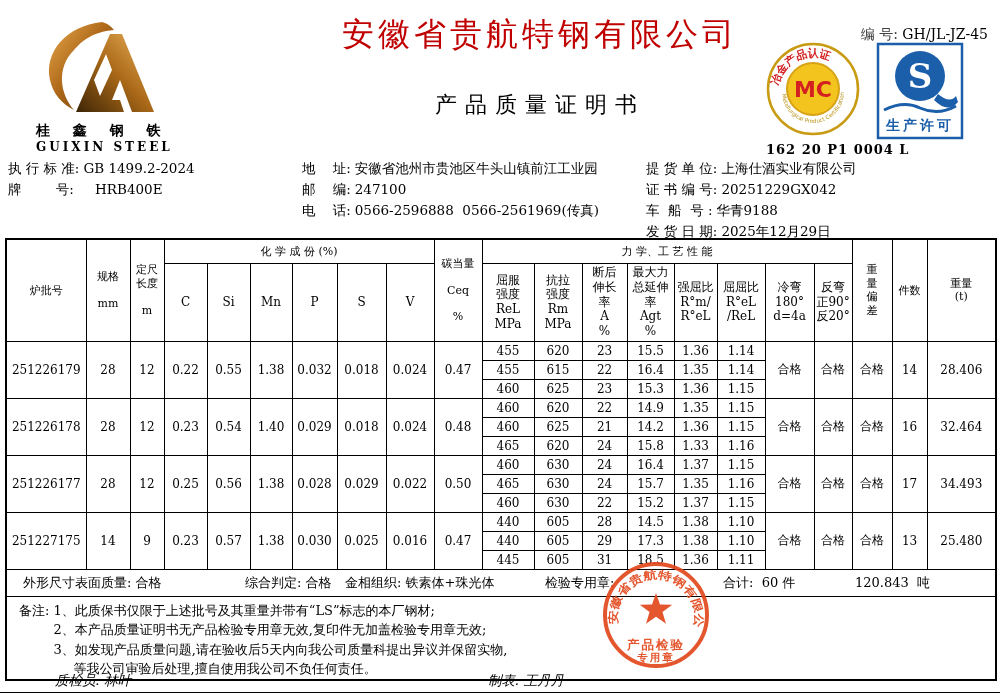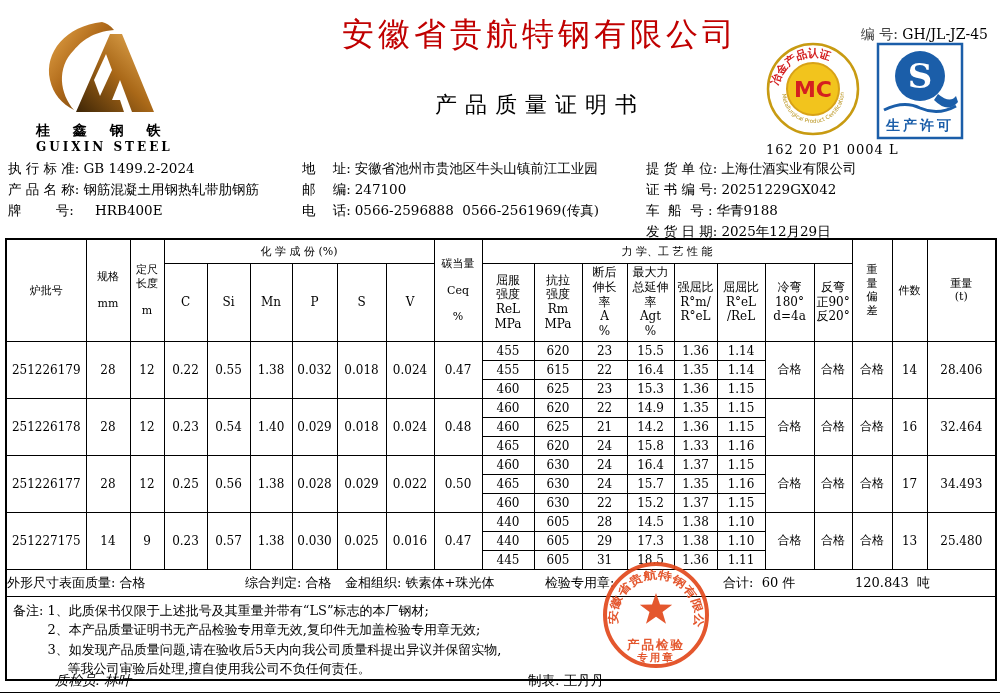--- a/index.html
+++ b/index.html
@@ -11,21 +11,21 @@
   .title { position:absolute; top:13px; left:540px; transform:translateX(-50%);
            font-size:32px; letter-spacing:4px; color:#c00000; white-space:nowrap; }
   .subtitle { position:absolute; top:90px; left:540px; transform:translateX(-50%);
               font-size:22px; letter-spacing:8px; white-space:nowrap; }
   .serial { position:absolute; top:26px; right:12px; font-size:14px; white-space:nowrap; }
   .serial .lbl { color:#404040;text-align:right; }
   .logo-block { position:absolute; left:36px; top:20px; width:140px; text-align:left; }
   .logo-cn { font-size:14px; font-weight:bold; letter-spacing:9px; white-space:nowrap; }
   .logo-en { font-size:12px; font-weight:bold; letter-spacing:3px; white-space:nowrap; }
   .mc-block { position:absolute; left:766px; top:42px; width:110px; }
-  .mc-code { font-size:13px; margin-top:2px; white-space:pre; letter-spacing:1px; }
+  .mc-code { font-size:13px; margin-top:2px; white-space:pre; letter-spacing:1px;font-weight:bold; }
   .qs-block { position:absolute; left:876px; top:42px; }
 
   
   .info { position:absolute; top:158px; left:0; width:1000px; font-size:13.5px; }
   .info-col { position:absolute; top:0; }
   .info-col.c1 { left:8px; }
   .info-col.c2 { left:302px; }
   .info-col.c3 { left:646px; }
   .info-line { height:21px; line-height:21px; white-space:pre; }
   .info-line .lbl { white-space:pre; }
@@ -42,36 +42,36 @@
   tr.hr1 { height:24px; }  tr.hr1 th { font-size:11px; }
   tr.hr2 { height:78px; }
   tr.dr  { height:19px; }
   td.batch { font-size:12.5px; }
   tr.sum-row { height:26px; }
   tr.sum-row td { text-align:left; }
   .sum-wrap { position:relative; height:26px; font-size:13px; line-height:26px; }
   .sum-item { position:absolute; top:0; white-space:pre; }
   tr.note-row { height:68px; }
   tr.note-row td { text-align:left; vertical-align:top; }
-  .notes-wrap { display:flex; padding:4px 6px 0 6px; font-size:13px; line-height:1.5; }
+  .notes-wrap { display:flex; padding:4px 6px 0 12px; font-size:13px; line-height:1.5; }
   .note-prefix { white-space:pre; flex:0 0 auto; }
   .note-lines { flex:1; }
   .note-line { white-space:pre; }
   .note-line.indent { padding-left:20px; }
 
   
   .stamp { position:absolute; left:596px; top:556px; width:120px; height:118px;
            pointer-events:none; opacity:0.92; }
 
   
   .footer { position:absolute; top:672px; left:0; width:1000px; height:20px;
             font-size:13.5px; }
   .f-item { position:absolute; white-space:pre; }
   .f-inspector { left:55px;font-style:italic; }
-  .f-tabulator { left:528px; }
+  .f-tabulator { left:488px;font-style:italic; }
   .f-date { right:15px; }
   .bottom-line { position:absolute; left:0; top:692px; width:1000px;
                  border-top:1px solid #000; }
 </style>
 </head>
 <body>
 
 <div class="page">
 
   <div class="logo-block">
@@ -129,21 +129,20 @@
       <text x="44" y="46" text-anchor="middle" font-size="34" font-weight="bold" fill="#ffffff" font-family="DejaVu Serif, serif">S</text>
       <path d="M62,52 Q74,62 80,54 L82,60 Q72,72 58,58 Z" fill="#1b5ea9"></path>
       <path d="M8,68 Q28,58 44,66 Q62,74 80,64" fill="none" stroke="#1b5ea9" stroke-width="3"></path>
       <text x="44" y="88" text-anchor="middle" font-size="14" font-weight="bold" fill="#1b5ea9" letter-spacing="3">生产许可</text>
     </svg>
   </div>
 
   <div class="info">
     <div class="info-col c1">
       <div class="info-line"><span class="lbl">执 行 标 准:</span><span class="val">GB 1499.2-2024</span></div>
-      <div class="info-line"><span class="lbl">产 品 名 称:</span><span class="val">钢筋混凝土用钢热轧带肋钢筋</span></div>
       <div class="info-line"><span class="lbl">牌        号:</span><span class="val">    HRB400E</span></div>
     </div>
     <div class="info-col c2">
       <div class="info-line"><span class="lbl">地    址:</span><span class="val">安徽省池州市贵池区牛头山镇前江工业园</span></div>
       <div class="info-line"><span class="lbl">邮    编:</span><span class="val">247100</span></div>
       <div class="info-line"><span class="lbl">电    话:</span><span class="val">0566-2596888  0566-2561969(传真)</span></div>
     </div>
     <div class="info-col c3">
       <div class="info-line"><span class="lbl">提 货 单 位:</span><span class="val">上海仕酒实业有限公司</span></div>
       <div class="info-line"><span class="lbl">证 书 编 号:</span><span class="val">20251229GX042</span></div>
@@ -396,21 +395,21 @@
       <td>605</td>
       <td>31</td>
       <td>18.5</td>
       <td>1.36</td>
       <td>1.11</td>
     </tr>
 
     <tr class="sum-row">
       <td colspan="21">
         <div class="sum-wrap">
-          <span class="sum-item" style="left:0">外形尺寸表面质量: 合格</span>
+          <span class="sum-item" style="left:16px">外形尺寸表面质量: 合格</span>
           <span class="sum-item" style="left:238px">综合判定: 合格</span>
           <span class="sum-item" style="left:338px">金相组织: 铁素体+珠光体</span>
           <span class="sum-item" style="left:538px">检验专用章:</span>
           <span class="sum-item" style="left:716px">合计:  60 件</span>
           <span class="sum-item" style="left:848px">120.843  吨</span>
         </div>
       </td>
     </tr>
 
     <tr class="note-row">

